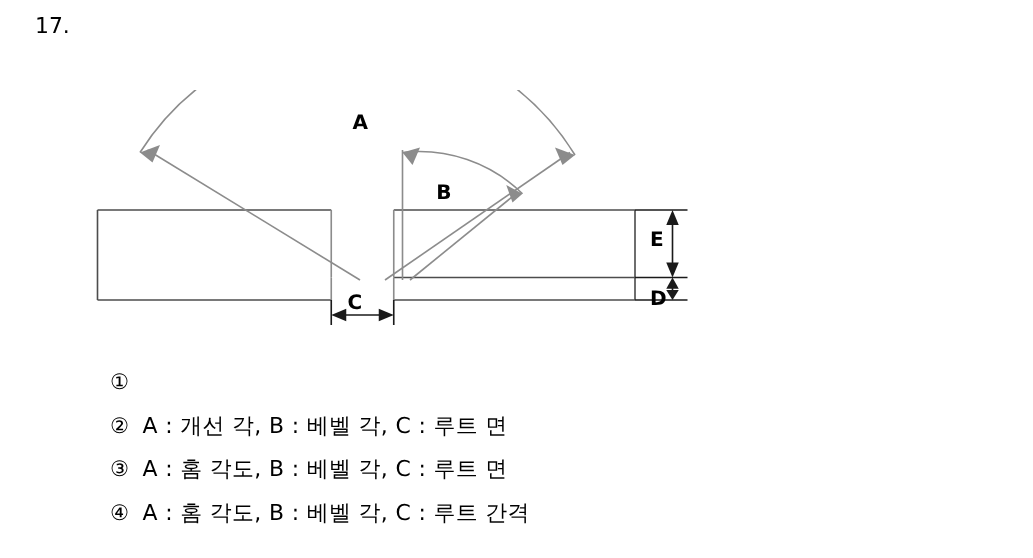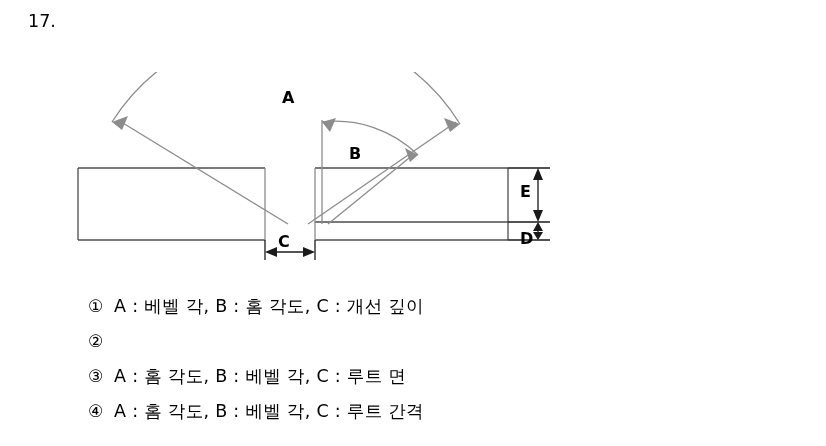--- a/index.html
+++ b/index.html
@@ -173,24 +173,24 @@
     <span class="fig-label lbl-A">A</span>
     <span class="fig-label lbl-B">B</span>
     <span class="fig-label lbl-C">C</span>
     <span class="fig-label lbl-D">D</span>
     <span class="fig-label lbl-E">E</span>
   </div>
 
   <div class="choices">
     <div class="choice">
       <span class="choice-mark">①</span>
-      <span class="choice-text">A : 베벨 각, B : 홈 각도, C : 개선 깊이</span>
     </div>
     <div class="choice">
       <span class="choice-mark">②</span>
+      <span class="choice-text">A : 개선 각, B : 베벨 각, C : 루트 면</span>
     </div>
     <div class="choice">
       <span class="choice-mark">③</span>
       <span class="choice-text">A : 홈 각도, B : 베벨 각, C : 루트 면</span>
     </div>
     <div class="choice">
       <span class="choice-mark">④</span>
       <span class="choice-text">A : 홈 각도, B : 베벨 각, C : 루트 간격</span>
     </div>
   </div>

